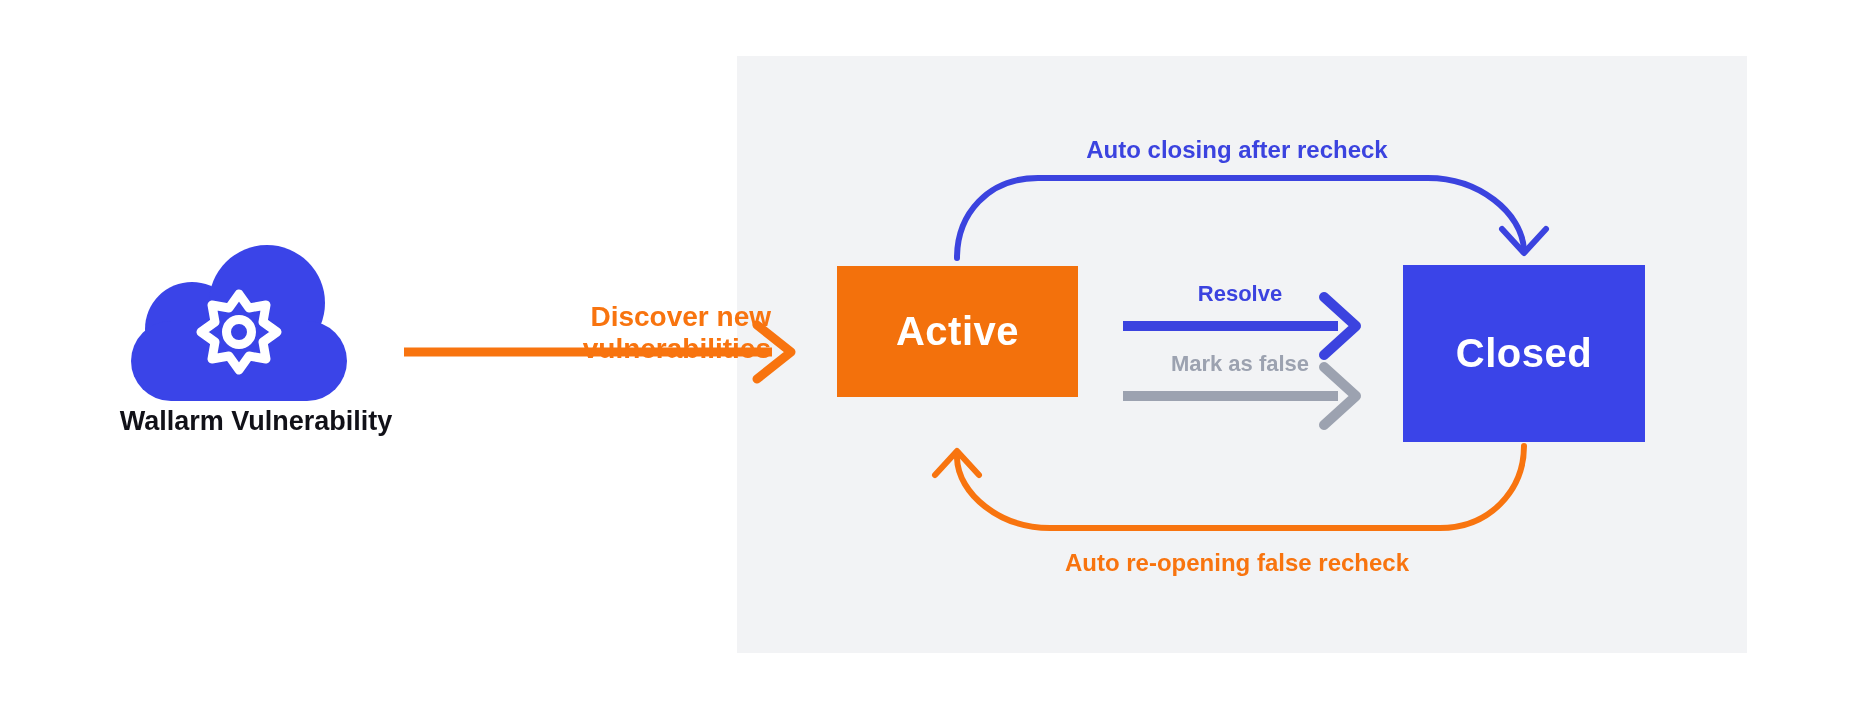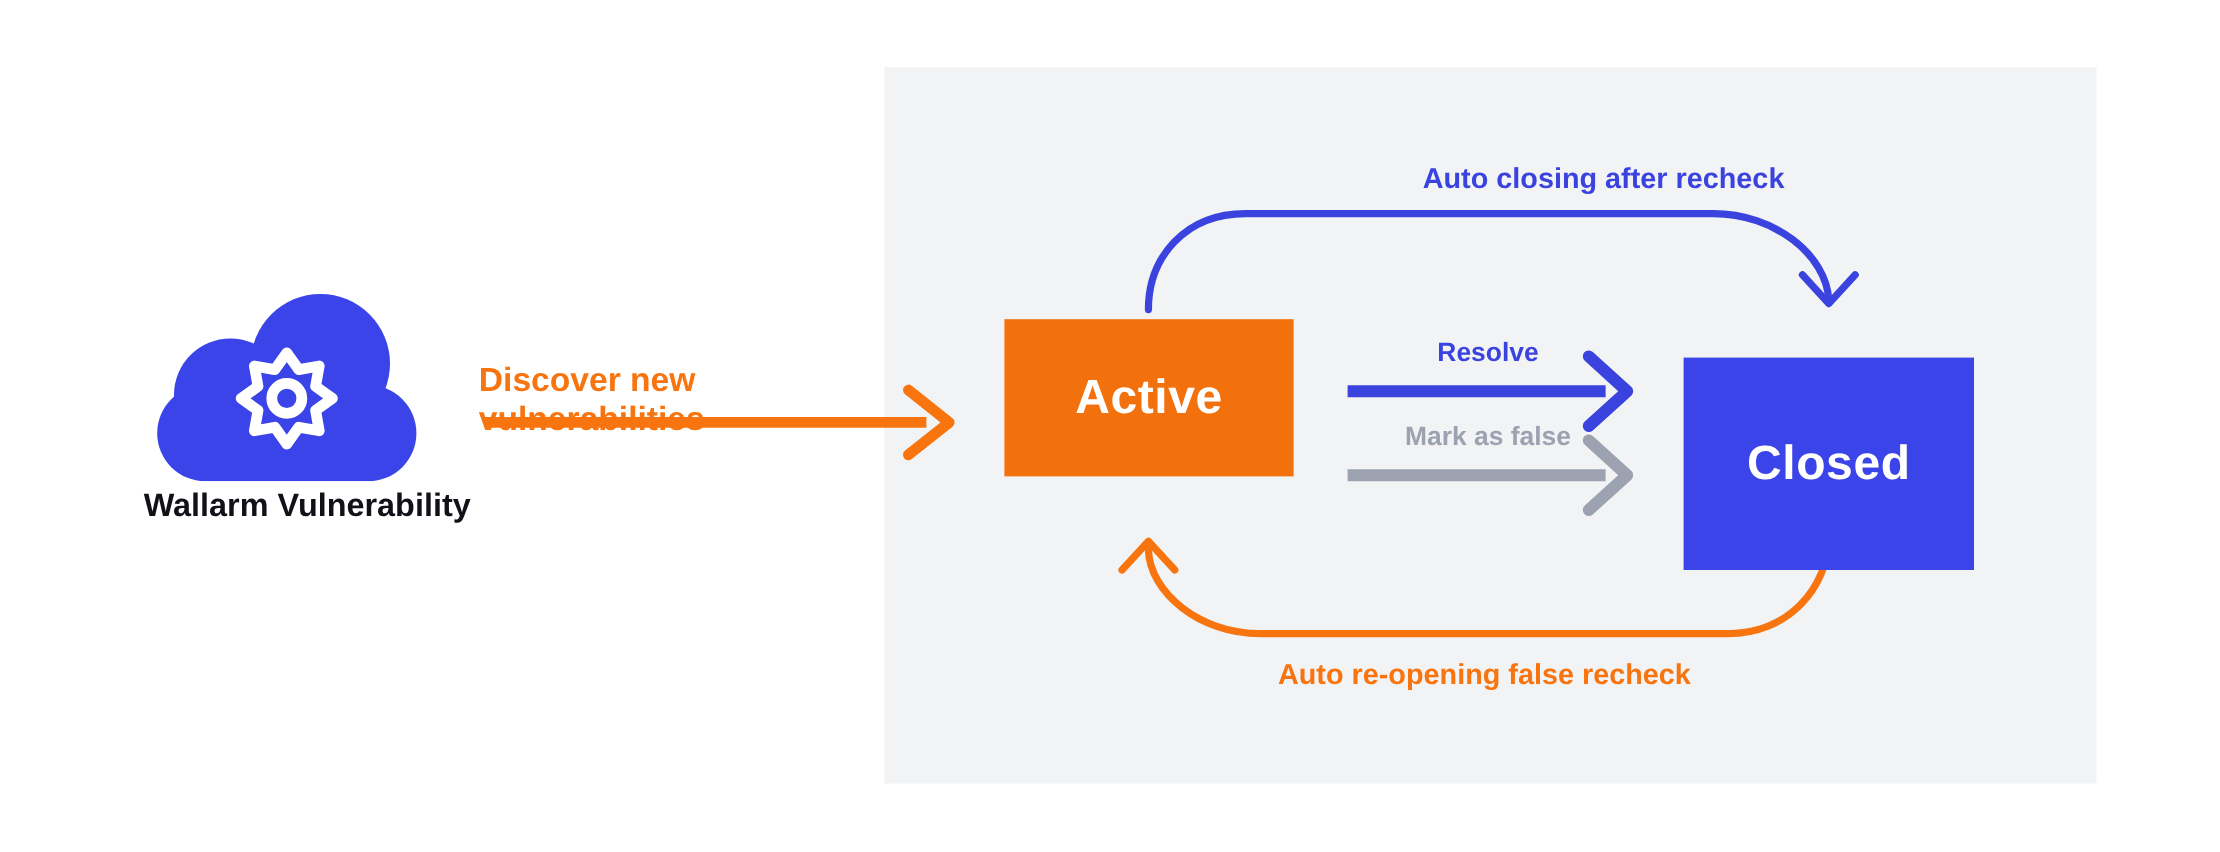--- a/index.html
+++ b/index.html
@@ -26,25 +26,25 @@
   .lw-thick{stroke-width:10px;}
   .lw-mid{stroke-width:9px;}
   .lw-curve{stroke-width:6px;}
   .cap{stroke-linecap:round;stroke-linejoin:round;}
   .state-box{
     position:absolute;
     display:flex;align-items:center;justify-content:center;
     color:#ffffff;font-weight:bold;font-size:40px;letter-spacing:.5px;
   }
   .box-active{left:837px;top:266px;width:241px;height:131px;background:var(--orange-box);}
-  .box-closed{left:1403px;top:265px;width:242px;height:177px;background:var(--blue-box);margin-top:33px;}
+  .box-closed{left:1403px;top:265px;width:242px;height:177px;background:var(--blue-box);}
   .lbl{position:absolute;font-weight:bold;}
   .lbl-wallarm{left:90px;top:405px;width:332px;text-align:center;font-size:27px;line-height:1.23;color:var(--text-dark);}
-  .lbl-discover{left:399px;top:301px;width:372px;text-align:left;font-size:28px;color:var(--orange);}
-  .lbl-autoclosing{left:987px;top:136px;width:500px;text-align:right;font-size:24px;color:var(--blue);}
+  .lbl-discover{left:399px;top:301px;width:372px;text-align:right;font-size:28px;color:var(--orange);}
+  .lbl-autoclosing{left:987px;top:136px;width:500px;text-align:center;font-size:24px;color:var(--blue);}
   .lbl-resolve{left:1130px;top:281px;width:220px;text-align:center;font-size:22px;color:var(--blue);}
   .lbl-mark{left:1100px;top:351px;width:280px;text-align:center;font-size:22px;color:var(--gray-arrow);}
   .lbl-autoreopen{left:987px;top:549px;width:500px;text-align:center;font-size:24px;color:var(--orange);}
   .lbl-vulnerability{left:1496px;top:596px;width:220px;text-align:right;font-size:27px;color:var(--text-dark);}
   .cloud-wrap{position:absolute;left:128px;top:243px;width:222px;height:158px;}
 </style>
 </head>
 <body>
 
 <div class="stage">

